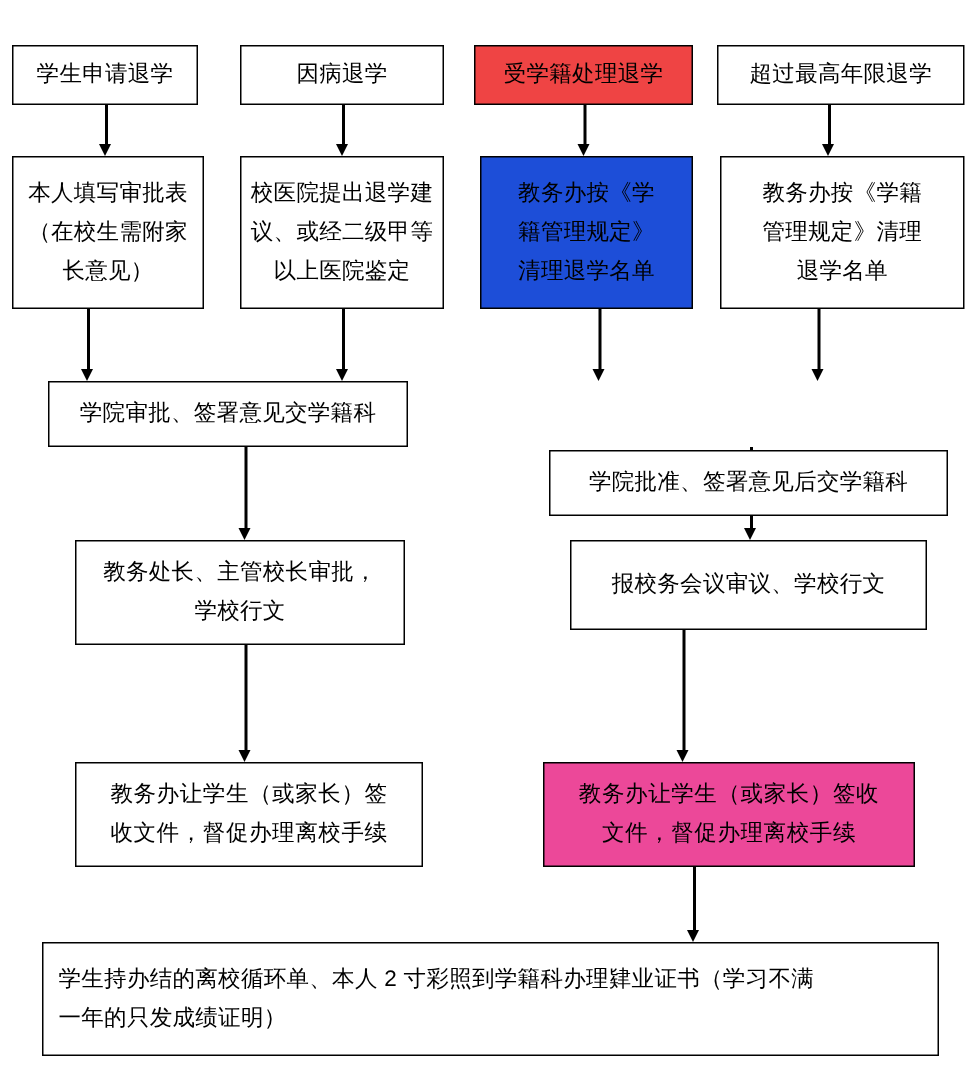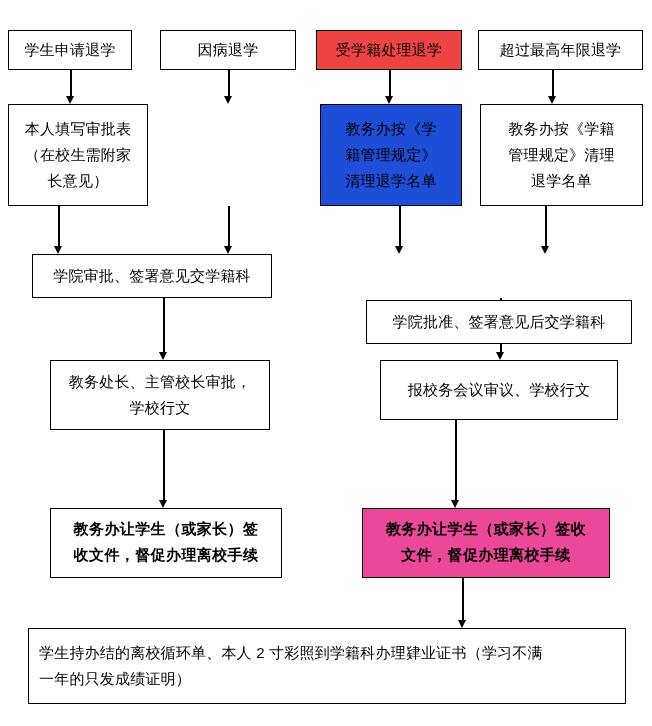--- a/index.html
+++ b/index.html
@@ -27,21 +27,21 @@
     align-items: center;
     justify-content: center;
     text-align: center;
     font-size: 15px;
     line-height: 1.72;
     letter-spacing: 0.2px;
     white-space: pre-line;
     padding: 2px 6px;
   }
   .node.bold {
-    font-weight: bold;
+    font-weight: normal;
     font-family: "DejaVu Serif", "Liberation Serif", serif;
     letter-spacing: 0.4px;
   }
   .node.leftalign {
     justify-content: flex-start;
     text-align: left;
     padding-left: 10px;
   }
   
   .conn {
@@ -117,23 +117,26 @@
       <div class="head" style="top: 80px; border-top-color: rgb(0, 0, 0);"></div>
     </div>
     <div class="conn" style="left: 462px; top: 578px; width: 2px; height: 50px;">
       <div class="shaft" style="height: 43px; background: rgb(0, 0, 0);"></div>
       <div class="head" style="top: 42px; border-top-color: rgb(0, 0, 0);"></div>
     </div>
     <div class="node" style="left: 160px; top: 30px; width: 136px; height: 40px; border-color: rgb(0, 0, 0); background: rgb(255, 255, 255);"><span>因病退学</span></div>
     <div class="node" style="left: 8px; top: 30px; width: 124px; height: 40px; border-color: rgb(0, 0, 0); background: rgb(255, 255, 255);"><span>学生申请退学</span></div>
     <div class="node" style="left: 316px; top: 30px; width: 146px; height: 40px; border-color: rgb(0, 0, 0); background: #ef4444;"><span>受学籍处理退学</span></div>
     <div class="node" style="left: 478px; top: 30px; width: 165px; height: 40px; border-color: rgb(0, 0, 0); background: rgb(255, 255, 255);"><span>超过最高年限退学</span></div>
-    <div class="node" style="left: 8px; top: 104px; width: 140px; height: 102px; border-color: rgb(0, 0, 0); background: rgb(255, 255, 255);"><span>本人填写审批表
+    <div class="node" style="left: 8px; top: 104px; width: 128px; height: 102px; border-color: rgb(0, 0, 0); background: rgb(255, 255, 255);"><span>本人填写审批表
 （在校生需附家
 长意见）</span></div>
+    <div class="node" style="left: 160px; top: 104px; width: 136px; height: 102px; border-color: rgb(0, 0, 0); background: rgb(255, 255, 255);"><span>校医院提出退学建
+议、或经二级甲等
+以上医院鉴定</span></div>
     <div class="node" style="left: 320px; top: 104px; width: 142px; height: 102px; border-color: rgb(0, 0, 0); background: #1d4ed8;"><span>教务办按《学
 籍管理规定》
 清理退学名单</span></div>
     <div class="node" style="left: 480px; top: 104px; width: 163px; height: 102px; border-color: rgb(0, 0, 0); background: rgb(255, 255, 255);"><span>教务办按《学籍
 管理规定》清理
 退学名单</span></div>
     <div class="node" style="left: 32px; top: 254px; width: 240px; height: 44px; border-color: rgb(0, 0, 0); background: rgb(255, 255, 255);"><span>学院审批、签署意见交学籍科</span></div>
     <div class="node" style="left: 366px; top: 254px; width: 266px; height: 44px; border-color: rgb(0, 0, 0); background: rgb(255, 255, 255); margin-top: 46px;"><span>学院批准、签署意见后交学籍科</span></div>
     <div class="node" style="left: 50px; top: 360px; width: 220px; height: 70px; border-color: rgb(0, 0, 0); background: rgb(255, 255, 255);"><span>教务处长、主管校长审批，
 学校行文</span></div>

